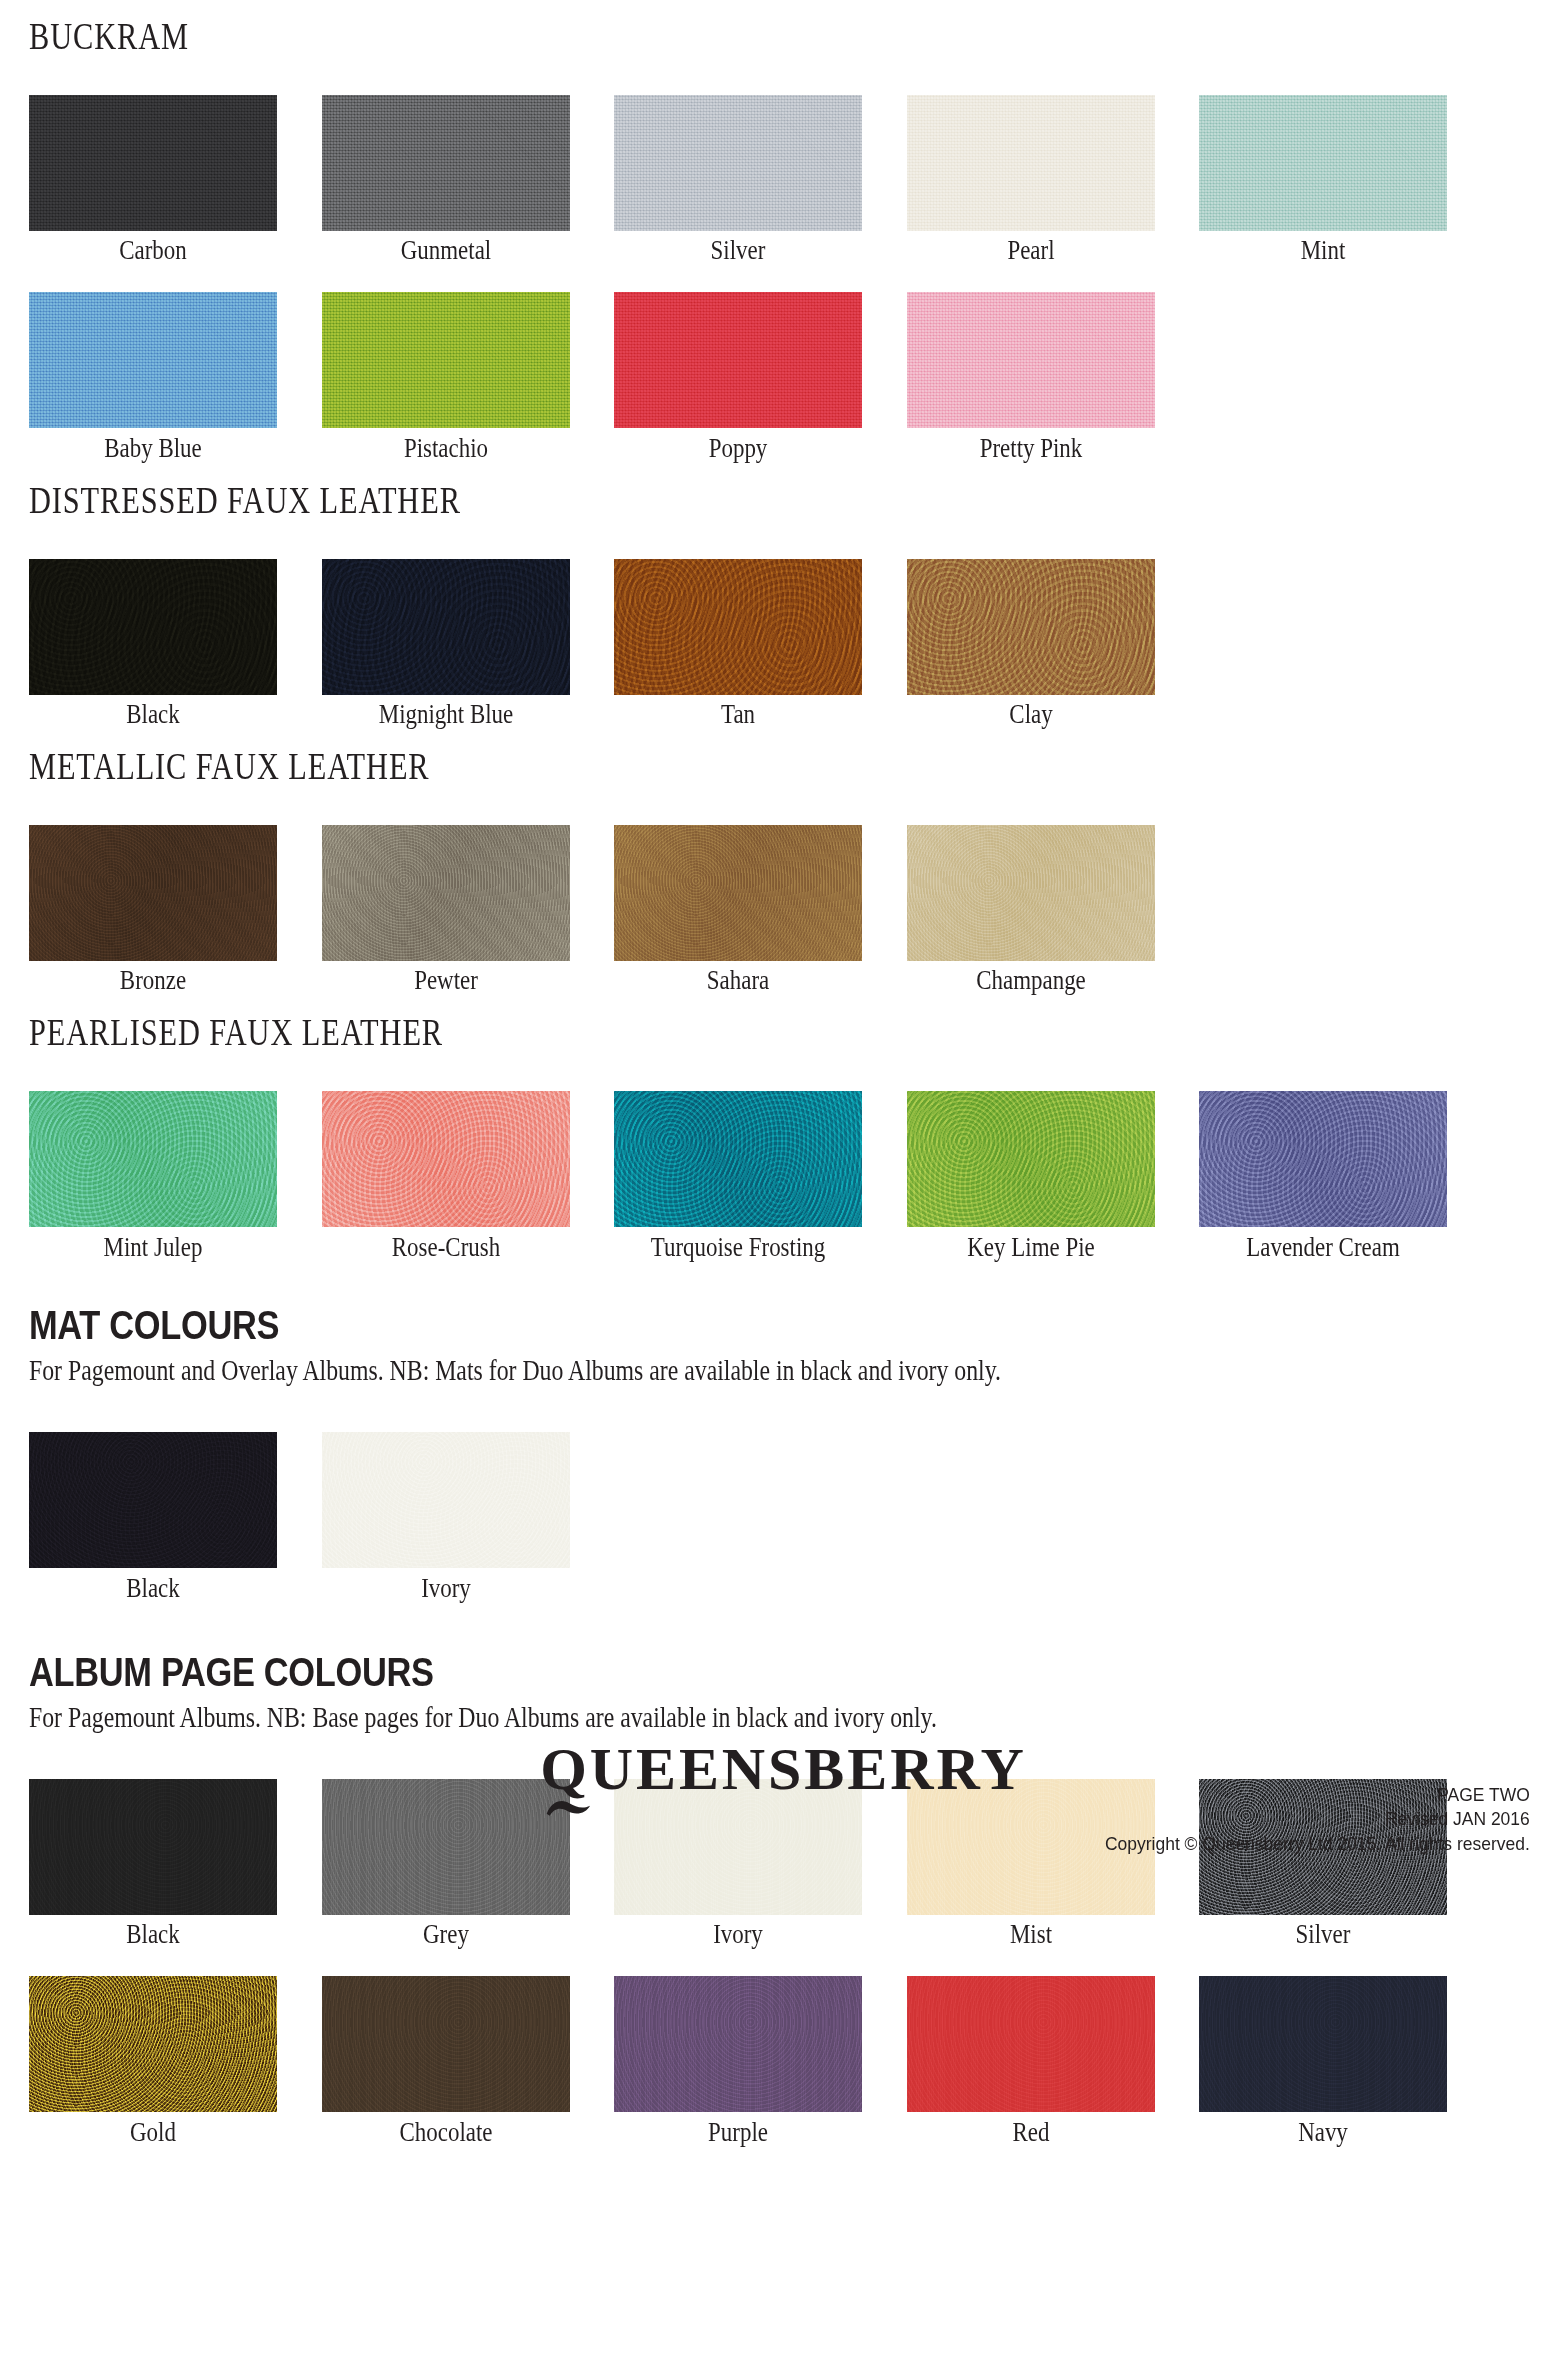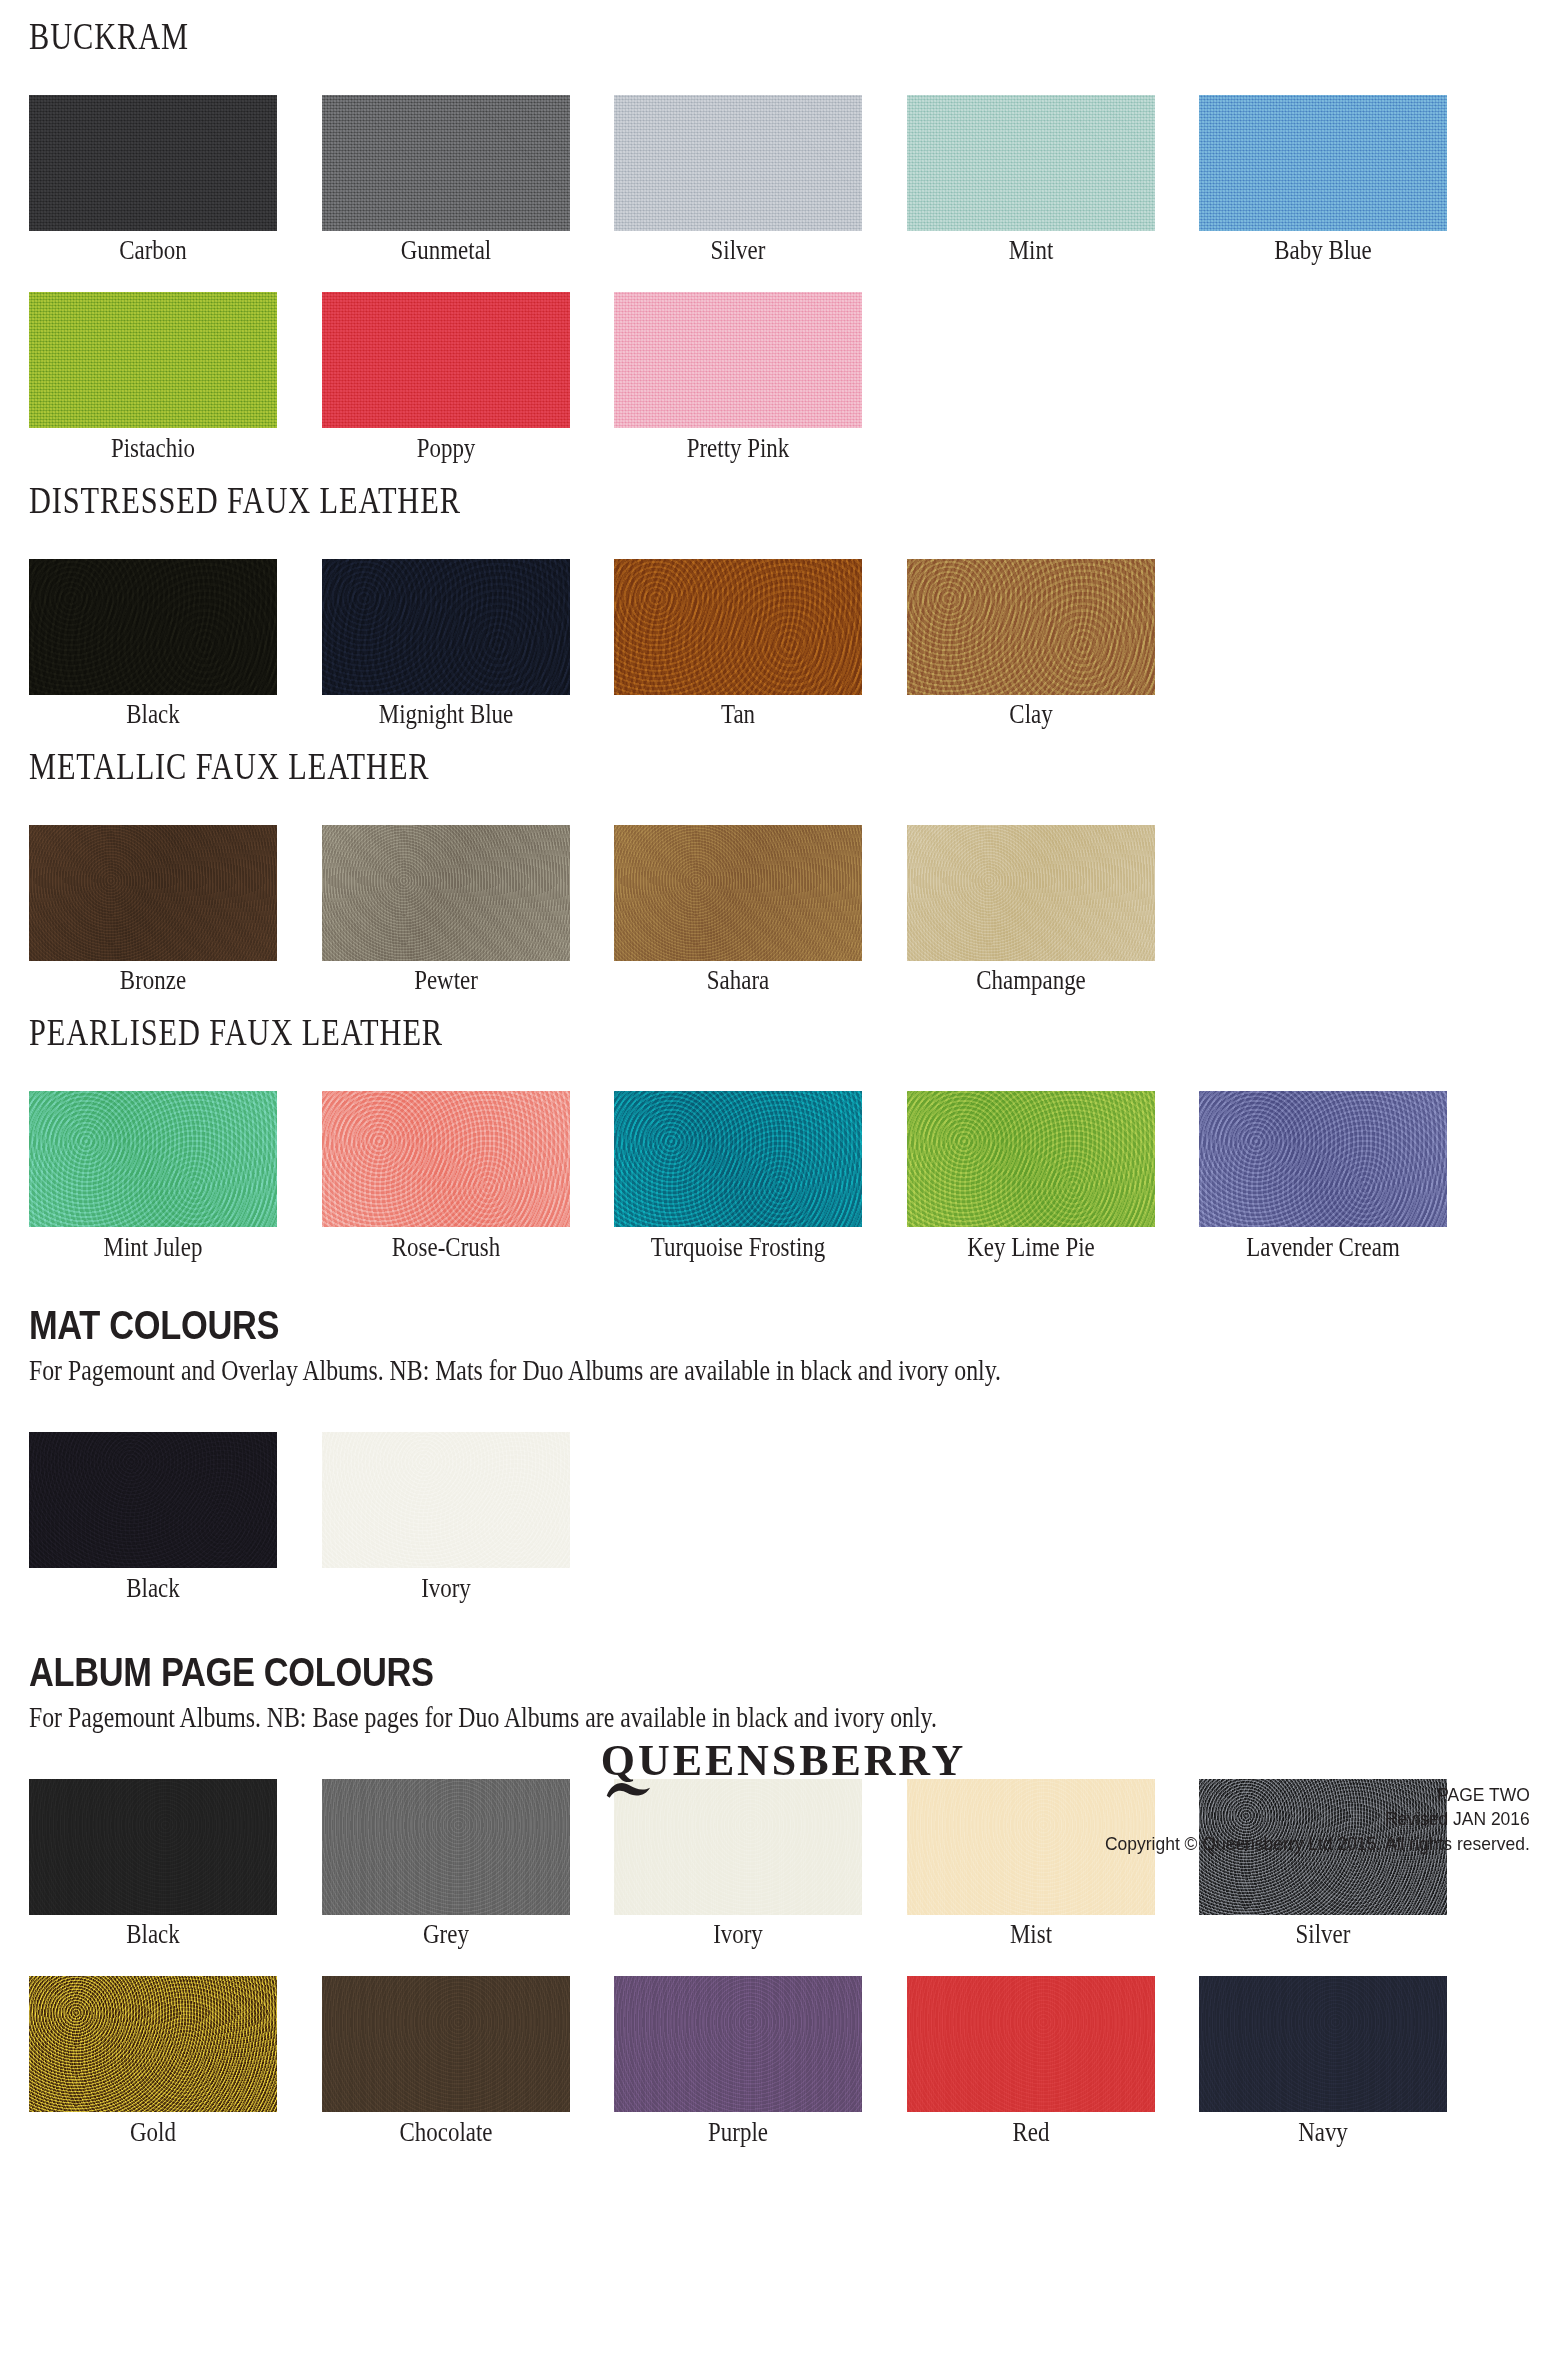--- a/index.html
+++ b/index.html
@@ -218,21 +218,21 @@
     height: 138px;
   }
 
   .logo {
     position: absolute;
     left: 6px; right: 0;
     top: 8.7px;
     text-align: center;
     font-family: "Liberation Serif", serif;
     font-weight: bold;
-    font-size: 44px;
+    font-size: 60px;
     letter-spacing: 2.9px;
     color: #231f20;
   }
 
   .logo-q { position: relative; display: inline-block; }
 
   .q-swash {
     position: absolute;
     left: 4.4px;
     bottom: -14.6px;
@@ -275,20 +275,24 @@
           </div>
           <div class="cell">
             <div class="swatch tex-buckram" style="background-color: rgb(91, 92, 94);"></div>
             <div class="swatch-label">Gunmetal</div>
           </div>
           <div class="cell">
             <div class="swatch tex-buckram" style="background-color: rgb(184, 190, 198);"></div>
             <div class="swatch-label">Silver</div>
           </div>
           <div class="cell">
+            <div class="swatch tex-buckram" style="background-color: rgb(236, 232, 221);"></div>
+            <div class="swatch-label">Pearl</div>
+          </div>
+          <div class="cell">
             <div class="swatch tex-buckram" style="background-color: rgb(166, 204, 196);"></div>
             <div class="swatch-label">Mint</div>
           </div>
           <div class="cell">
             <div class="swatch tex-buckram" style="background-color: rgb(95, 155, 206);"></div>
             <div class="swatch-label">Baby Blue</div>
           </div>
           <div class="cell">
             <div class="swatch tex-buckram" style="background-color: rgb(134, 173, 42);"></div>
             <div class="swatch-label">Pistachio</div>

